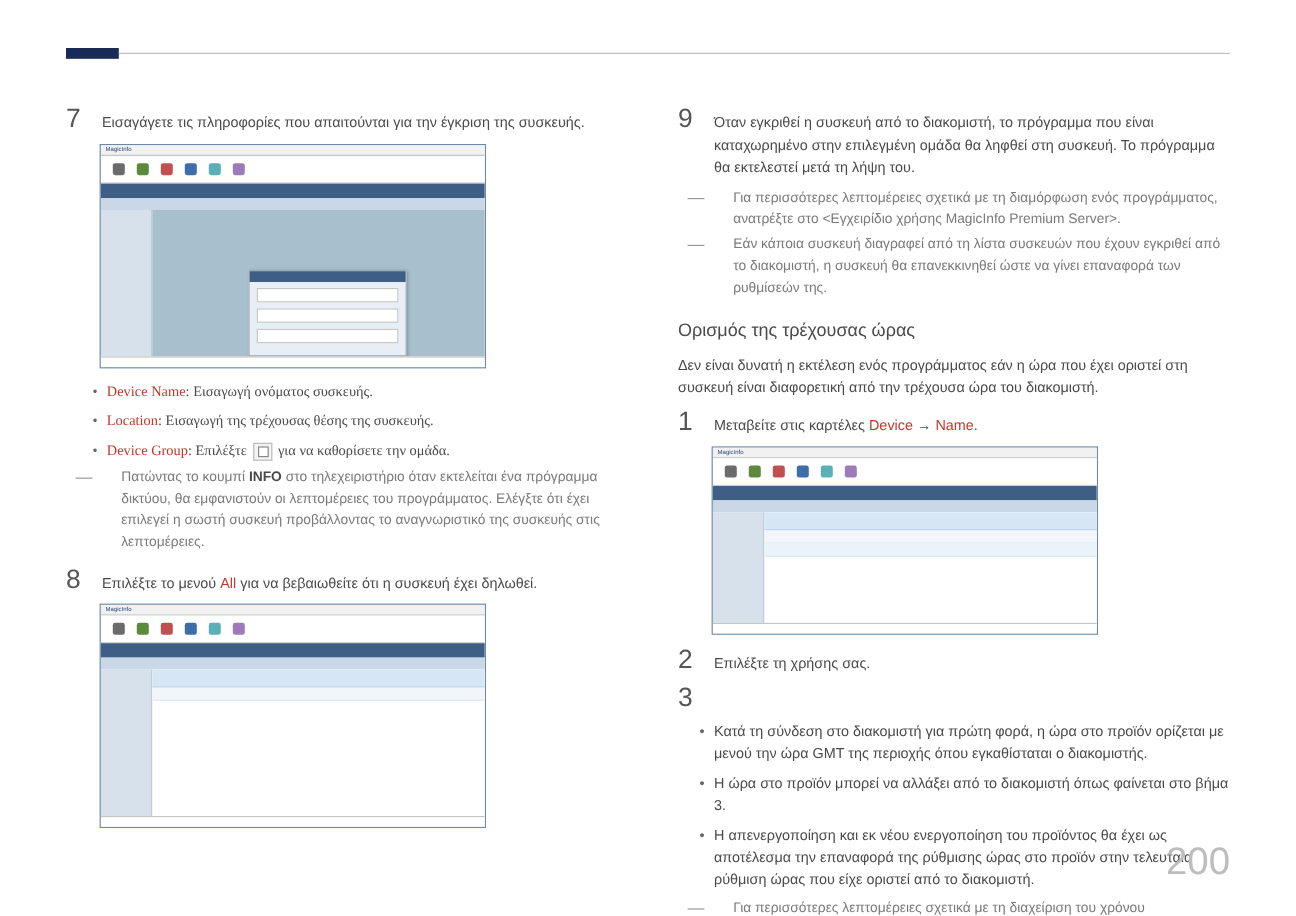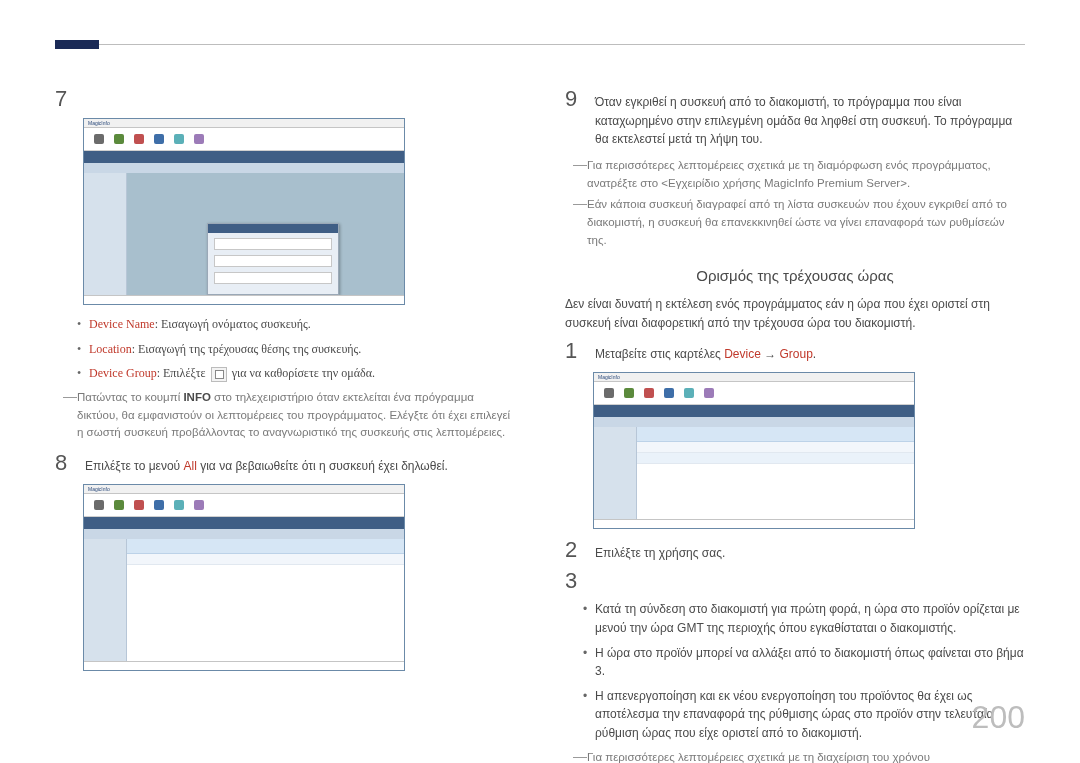--- a/index.html
+++ b/index.html
@@ -176,21 +176,21 @@
   }
   ul.sub > li:before {
     content: "•";
     position: absolute;
     left: 0;
     color: #666;
   }
   .term { color: #c0392b; font-weight: 500; }
   .note {
     display: flex;
-    gap: 0;
+    gap: 24px;
     margin: 4px 0 4px 8px;
     color: #7a7a7a;
     font-size: 11.5px;
   }
   .note .dash {
     flex: 0 0 auto;
     width: 14px;
     border-top: 1px solid #9a9a9a;
     margin-top: 8px;
   }
@@ -208,21 +208,20 @@
     content:"";
     position:absolute; left:3px; top:2px;
     width:7px; height:7px;
     border:1px solid #888; background:#fff;
   }
   h4 {
     font-size: 15px;
     font-weight: 400;
     color: #4a4a4a;
     margin: 14px 0 8px 0;
-    text-align: center;
   }
   .pagenum {
     position: absolute;
     bottom: 20px;
     right: 55px;
     font-size: 32px;
     color: #bdbdbd;
     font-weight: 300;
   }
   .indent {
@@ -237,20 +236,21 @@
   <div class="topbar">
     <span class="chip"></span><span class="line"></span>
   </div>
 
   <div class="cols">
 
     <div class="col">
 
       <div class="num-item">
         <div class="num">7</div>
+        <div class="num-text">Εισαγάγετε τις πληροφορίες που απαιτούνται για την έγκριση της συσκευής.</div>
       </div>
 
       <div class="screenshot indent">
         <div class="ss-header">MagicInfo</div>
         <div class="ss-toolbar">
           <span class="ss-icon" style="background:#6b6b6b"></span>
           <span class="ss-icon" style="background:#5b8a3c"></span>
           <span class="ss-icon" style="background:#c05050"></span>
           <span class="ss-icon" style="background:#3e6ea8"></span>
           <span class="ss-icon" style="background:#5bb0b8"></span>
@@ -337,21 +337,21 @@
         <span class="dash"></span>
         <span>Εάν κάποια συσκευή διαγραφεί από τη λίστα συσκευών που έχουν εγκριθεί από το διακομιστή, η συσκευή θα επανεκκινηθεί ώστε να γίνει επαναφορά των ρυθμίσεών της.</span>
       </div>
 
       <h4>Ορισμός της τρέχουσας ώρας</h4>
       <div>Δεν είναι δυνατή η εκτέλεση ενός προγράμματος εάν η ώρα που έχει οριστεί στη συσκευή είναι διαφορετική από την τρέχουσα ώρα του διακομιστή.</div>
 
       <div class="num-item" style="margin-top:8px">
         <div class="num">1</div>
         <div class="num-text">
-          <span>Μεταβείτε στις καρτέλες </span><span class="term">Device</span><span> → </span><span class="term">Group</span><span>.</span>
+          <span>Μεταβείτε στις καρτέλες </span><span class="term">Device</span><span> → </span><span class="term">Name</span><span>.</span>
         </div>
       </div>
 
       <div class="screenshot indent" style="height:155px">
         <div class="ss-header">MagicInfo</div>
         <div class="ss-toolbar">
           <span class="ss-icon" style="background:#6b6b6b"></span>
           <span class="ss-icon" style="background:#5b8a3c"></span>
           <span class="ss-icon" style="background:#c05050"></span>
           <span class="ss-icon" style="background:#3e6ea8"></span>

